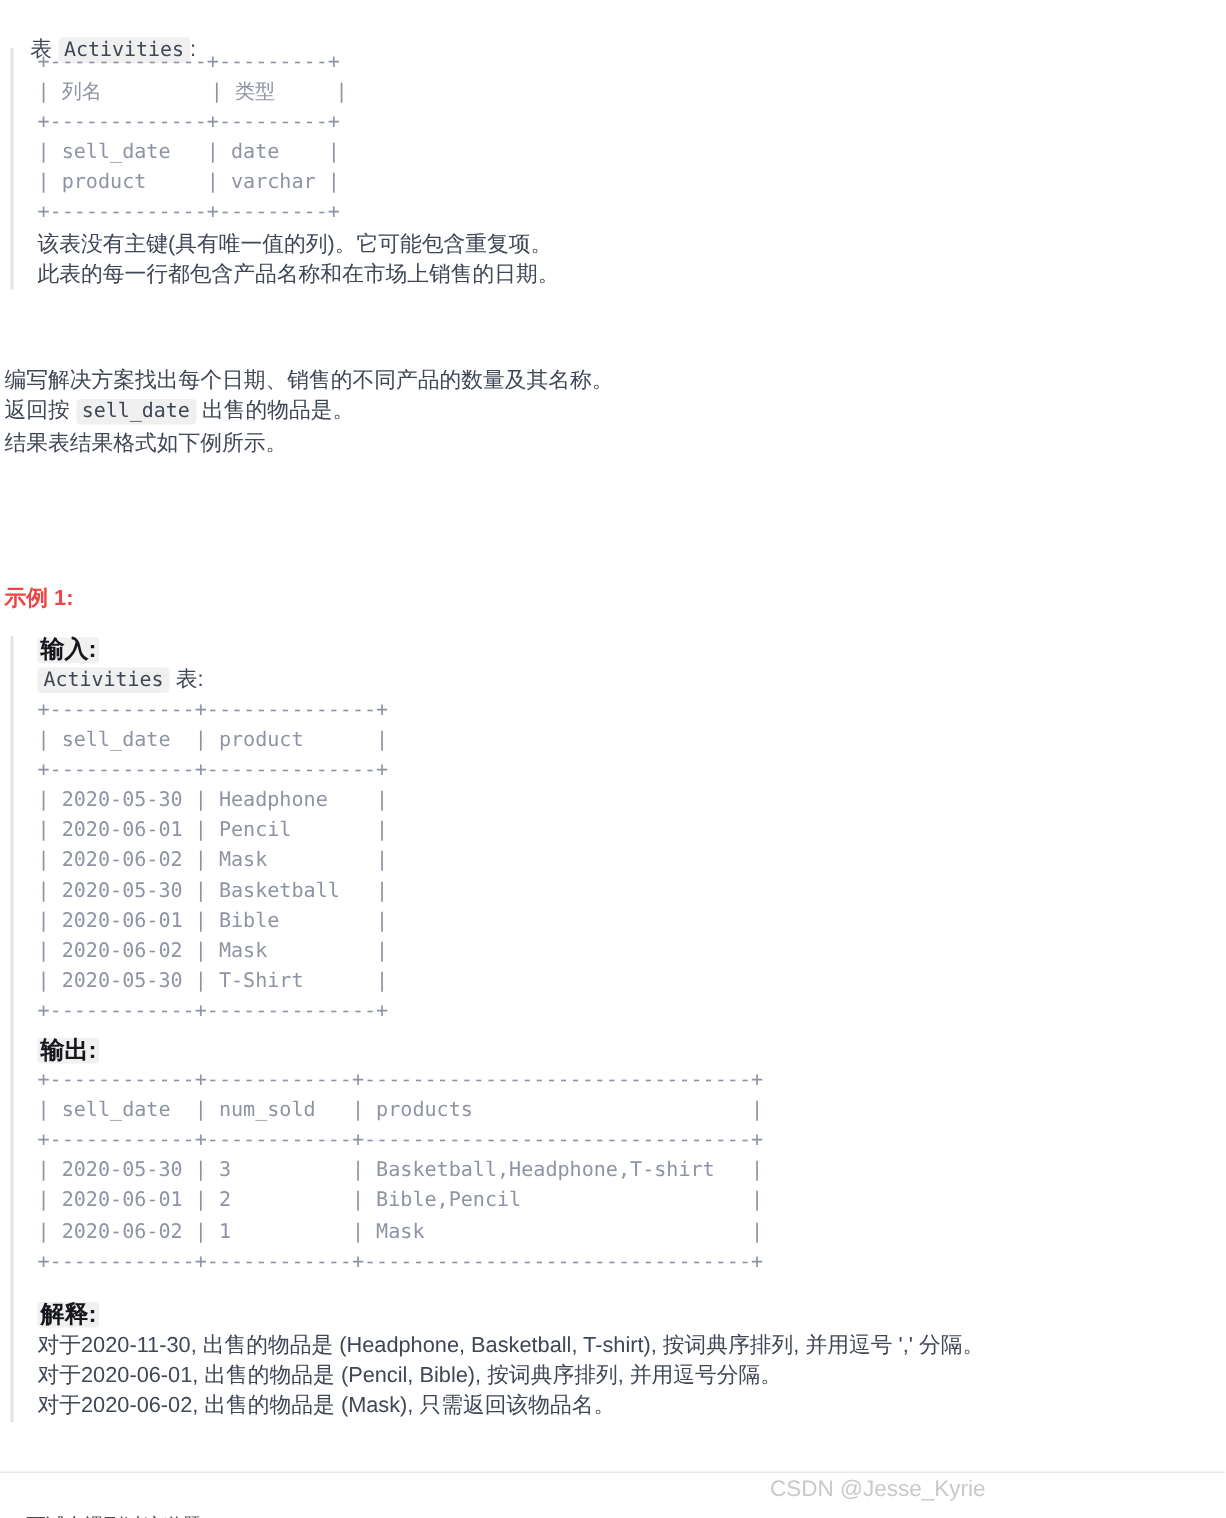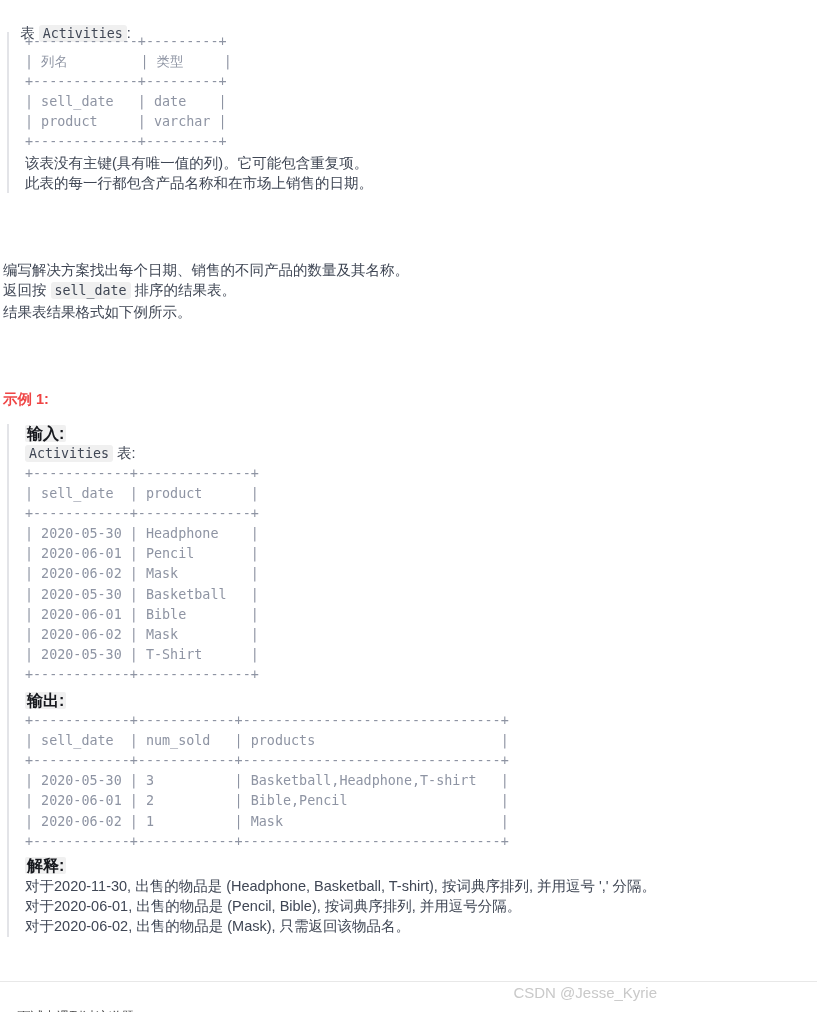--- a/index.html
+++ b/index.html
@@ -75,21 +75,21 @@
     margin: 0;
     white-space: pre;
     letter-spacing: 0px;
   }
 
   
   .abs { position: absolute; }
 
   #table-title-line { left: 4px;  top: 3px; }
   #schema-quote     { left: 7px;  top: 32px;  width: 780px; }
-  #desc-block       { left: 3px;  top: 260px; width: 800px; }
+  #desc-block       { left: 3px;  top: 244px; width: 800px; }
   #example-heading  { left: 3px;  top: 389px; }
   #example-quote    { left: 7px;  top: 424px; width: 790px; }
 
   #footer-divider {
     left: 0px; top: 981px; width: 817px;
     height: 1px; background: #e8e8e8;
   }
   #footer-left  { left: 3px;  top: 993px; }
   #watermark    { right: 8px; top: 984px; }
 
@@ -122,21 +122,21 @@
 +-------------+---------+
 | sell_date   | date    |
 | product     | varchar |
 +-------------+---------+</pre>
     <div class="para">该表没有主键(具有唯一值的列)。它可能包含重复项。</div>
     <div class="para">此表的每一行都包含产品名称和在市场上销售的日期。</div>
   </div>
 
   <div class="abs" id="desc-block">
     <div class="para desc-line">编写解决方案找出每个日期、销售的不同产品的数量及其名称。</div>
-    <div class="para desc-line"><span>返回按 </span><span class="code-chip">sell_date</span><span> 排序的结果表。</span></div>
+    <div class="para desc-line"><span>返回按 </span><span class="code-chip">sell_date</span><span> 出售的物品是。</span></div>
     <div class="para desc-line">结果表结果格式如下例所示。</div>
   </div>
 
   <div class="abs heading" id="example-heading">示例 1:</div>
 
   <div class="abs quote" id="example-quote">
 
     <div>
       <div style="line-height:19px;">
         <span class="label-chip">输入:</span>
@@ -166,21 +166,21 @@
 +------------+------------+--------------------------------+
 | 2020-05-30 | 3          | Basketball,Headphone,T-shirt   |
 | 2020-06-01 | 2          | Bible,Pencil                   |
 | 2020-06-02 | 1          | Mask                           |
 +------------+------------+--------------------------------+</pre>
     </div>
 
     <div style="height:4px;"></div>
 
     <div>
-      <div style="line-height:20px;">
+      <div style="line-height:20px;margin-top:11px;">
         <span class="label-chip">解释:</span>
       </div>
       <div class="para">对于2020-11-30, 出售的物品是 (Headphone, Basketball, T-shirt), 按词典序排列, 并用逗号 ',' 分隔。</div>
       <div class="para">对于2020-06-01, 出售的物品是 (Pencil, Bible), 按词典序排列, 并用逗号分隔。</div>
       <div class="para">对于2020-06-02, 出售的物品是 (Mask), 只需返回该物品名。</div>
     </div>
 
   </div>
 
   <div class="abs" id="footer-divider"></div>

